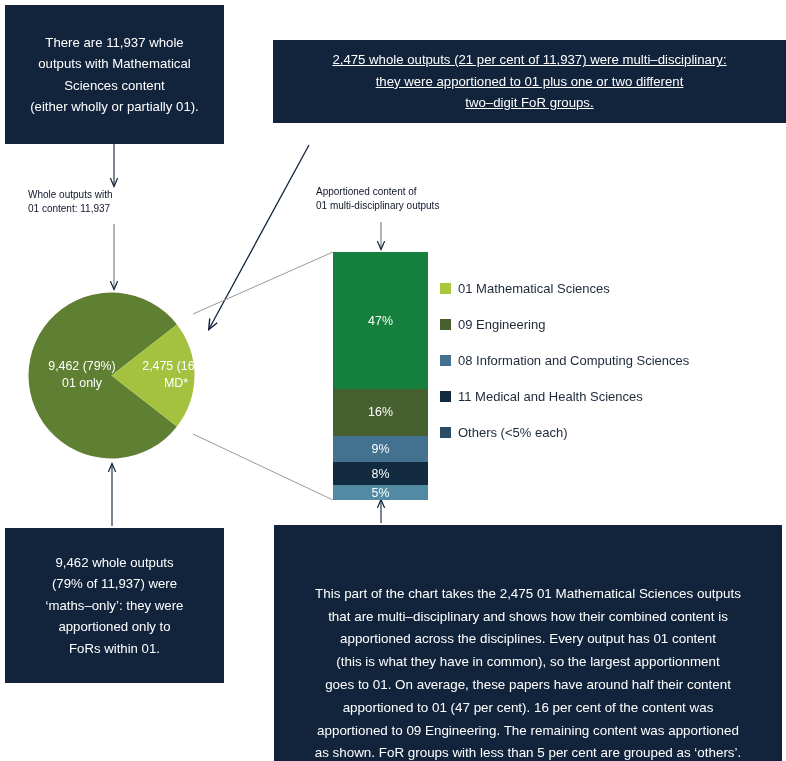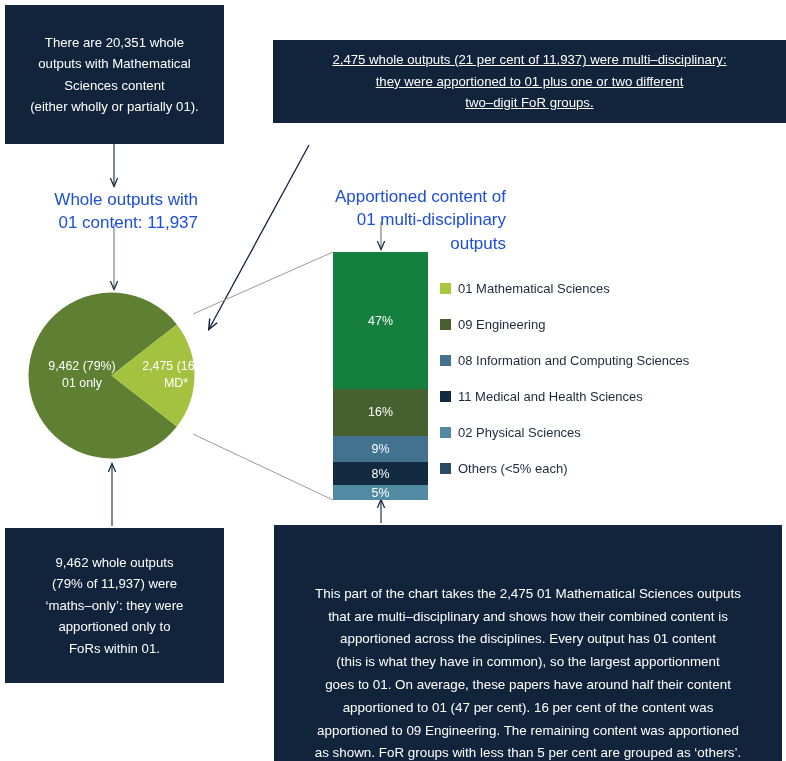--- a/index.html
+++ b/index.html
@@ -59,24 +59,24 @@
 
   #box-bottom-right {
     left: 274px; top: 525px; width: 508px; height: 298px;
     padding: 8px 18px;
   }
   #box-bottom-right p { font-size: 13.4px; line-height: 1.70; }
 
   
   .caption {
     position: absolute;
-    text-align: right;
-    font-size: 17px;
+    text-align: left;
+    font-size: 10px;
     line-height: 1.38;
-    color: #1d4ed8;
+    color: #0f172a;
     white-space: pre-line;
   }
   #caption-pie { left: 28px; top: 188px; width: 170px; }
   #caption-bar { left: 316px; top: 185px; width: 190px; }
 
   
   #pie-wrap {
     position: absolute;
     left: 28px; top: 292px;
     width: 167px; height: 167px;
@@ -163,21 +163,21 @@
 
     <line x1="112" y1="526" x2="112" y2="464" stroke="#12243c" stroke-width="1.1" marker-end="url(#arrow-navy)"></line>
 
     <line x1="381" y1="523" x2="381" y2="500" stroke="#12243c" stroke-width="1.1" marker-end="url(#arrow-navy)"></line>
 
     <line x1="193" y1="314" x2="333" y2="252" stroke="#9a9a9a" stroke-width="1"></line>
     <line x1="193" y1="434" x2="333" y2="500" stroke="#9a9a9a" stroke-width="1"></line>
   </svg>
 
   <div class="navy-box" id="box-top-left">
-    <p>There are 20,351 whole
+    <p>There are 11,937 whole
 outputs with Mathematical
 Sciences content
 (either wholly or partially 01).</p>
   </div>
 
   <div class="navy-box" id="box-top-right">
     <p>2,475 whole outputs (21 per cent of 11,937) were multi–disciplinary:
 they were apportioned to 01 plus one or two different
 two–digit FoR groups.</p>
   </div>
@@ -247,22 +247,18 @@
       </div>
       <div class="legend-row">
         <span class="legend-swatch" style="background: rgb(67, 113, 144);"></span>
         <span class="legend-label">08 Information and Computing Sciences</span>
       </div>
       <div class="legend-row">
         <span class="legend-swatch" style="background: rgb(19, 43, 64);"></span>
         <span class="legend-label">11 Medical and Health Sciences</span>
       </div>
       <div class="legend-row">
-        <span class="legend-swatch" style="background: rgb(82, 137, 163);"></span>
-        <span class="legend-label">02 Physical Sciences</span>
-      </div>
-      <div class="legend-row">
         <span class="legend-swatch" style="background: rgb(43, 76, 100);"></span>
         <span class="legend-label">Others (&lt;5% each)</span>
       </div>
     </div>
 
 </div>
 
 </body></html>

